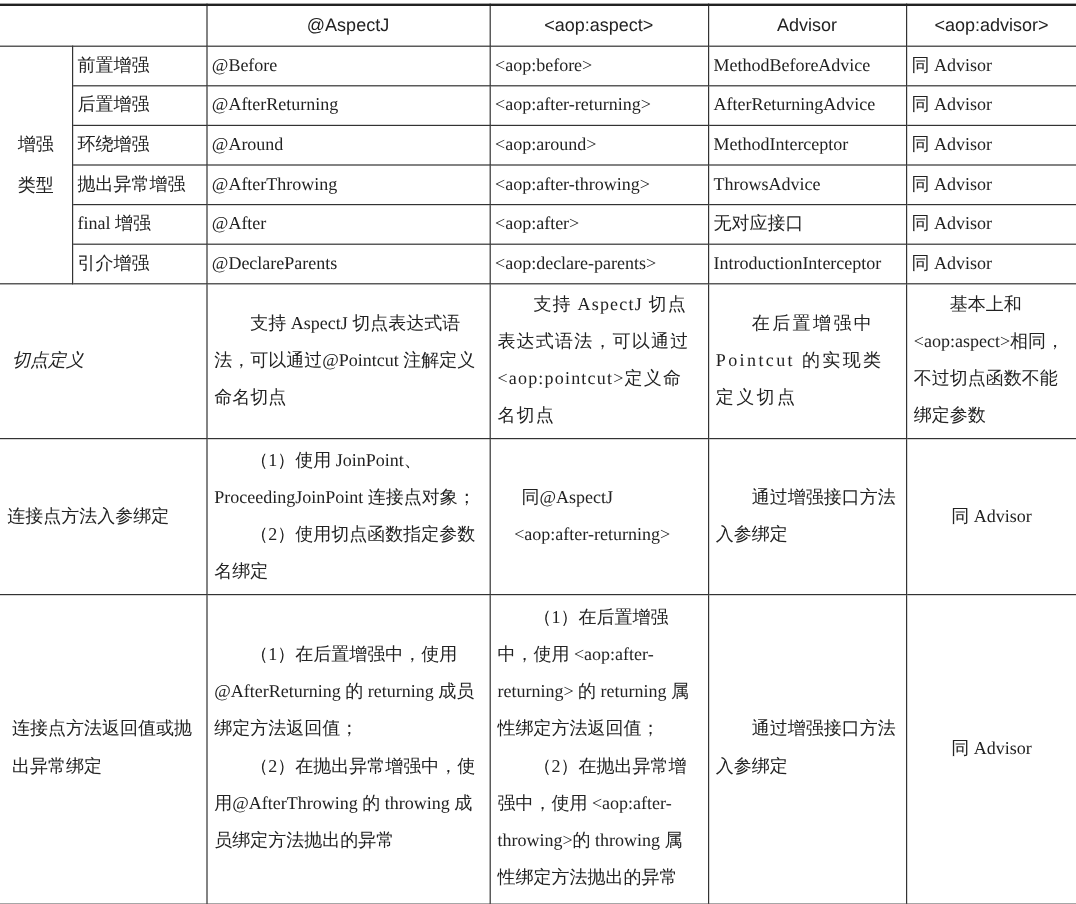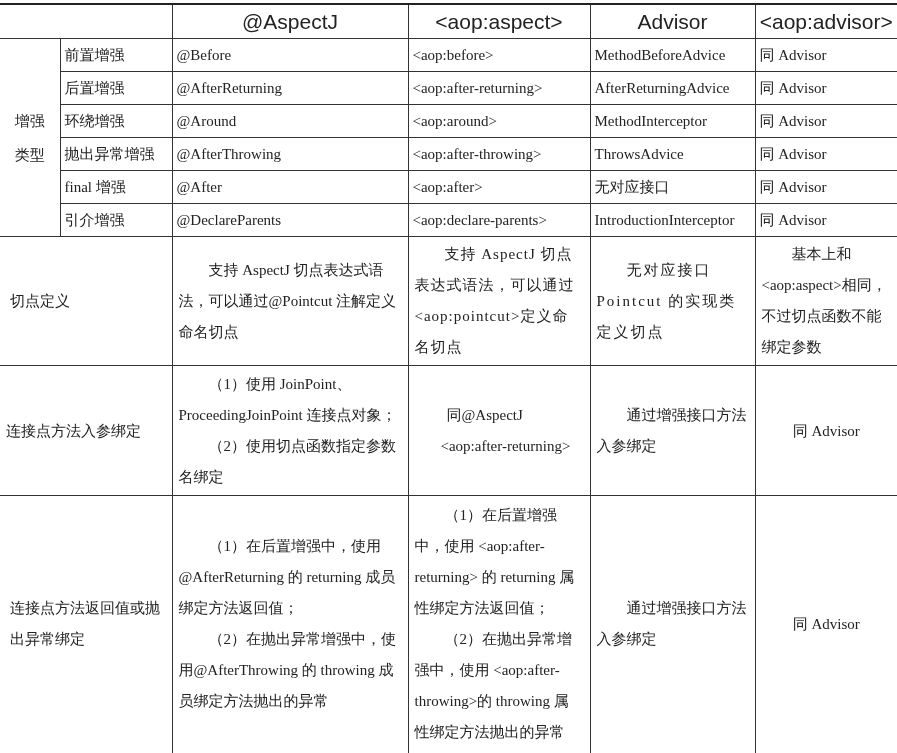--- a/index.html
+++ b/index.html
@@ -2,21 +2,21 @@
 <html><head>
 <meta charset="utf-8">
 <style>
   html, body { margin:0; padding:0; background:#fff; }
   body { width:897px; height:753px; overflow:hidden; font-family:"Liberation Serif", "DejaVu Serif", serif; color:#222; }
   table { border-collapse:collapse; position:absolute; left:0; top:3px; width:897px; table-layout:fixed; }
   td, th { border:1px solid #333; font-size:15px; line-height:32px; padding:0 4px; vertical-align:middle; font-weight:normal; }
   table { border-top:2px solid #222; border-bottom:2px solid #222; }
   tr > *:first-child { border-left:none; }
   tr > *:last-child { border-right:none; }
-  th { font-family:"Liberation Sans", "DejaVu Sans", sans-serif; font-size:21px; height:33px; text-align:center; }
+  th { font-family:"Liberation Sans", "DejaVu Sans", sans-serif; font-size:15px; height:33px; text-align:center; }
   .type-row td { height:32px; }
   .center { text-align:center; }
   .para { line-height:31px; padding:2px 6px; }
   .indent { text-indent:2em; }
   .p-line { display:block; }
 </style>
 </head>
 <body>
 
 <table>
@@ -77,34 +77,34 @@
   </tr>
   <tr class="type-row">
     <td>引介增强</td>
     <td>@DeclareParents</td>
     <td>&lt;aop:declare-parents&gt;</td>
     <td>IntroductionInterceptor</td>
     <td>同 Advisor</td>
   </tr>
 
   <tr style="height:126px;">
-    <td colspan="2" style="padding-left:10px;">切点定义</td>
+    <td colspan="2" style="padding-left:10px;font-style:italic;">切点定义</td>
     <td class="para indent">支持 AspectJ 切点表达式语法，可以通过@Pointcut 注解定义命名切点</td>
     <td class="para indent" style="letter-spacing:1px;margin-left:22px;">支持 AspectJ 切点表达式语法，可以通过&lt;aop:pointcut&gt;定义命名切点</td>
-    <td class="para indent" style="letter-spacing:2px;">无对应接口 Pointcut 的实现类定义切点</td>
+    <td class="para indent" style="letter-spacing:2px;">在后置增强中 Pointcut 的实现类定义切点</td>
     <td class="para indent">基本上和&lt;aop:aspect&gt;相同，不过切点函数不能绑定参数</td>
   </tr>
 
   <tr style="height:130px;">
     <td colspan="2" style="padding-left:6px;">连接点方法入参绑定</td>
     <td class="para">
       <span class="p-line indent">（1）使用 JoinPoint、ProceedingJoinPoint 连接点对象；</span>
       <span class="p-line indent">（2）使用切点函数指定参数名绑定</span>
     </td>
-    <td class="para" style="padding-left:32px;">
+    <td class="para" style="padding-left:20px;">
       <span class="p-line" style="padding-left:6px;">同@AspectJ</span>
       <span class="p-line">&lt;aop:after-returning&gt;</span>
     </td>
     <td class="para indent">通过增强接口方法入参绑定</td>
     <td class="center">同 Advisor</td>
   </tr>
 
   <tr style="height:258px;">
     <td colspan="2" style="padding-left:10px; line-height:31px;margin-left:44px;">连接点方法返回值或抛出异常绑定</td>
     <td class="para">

